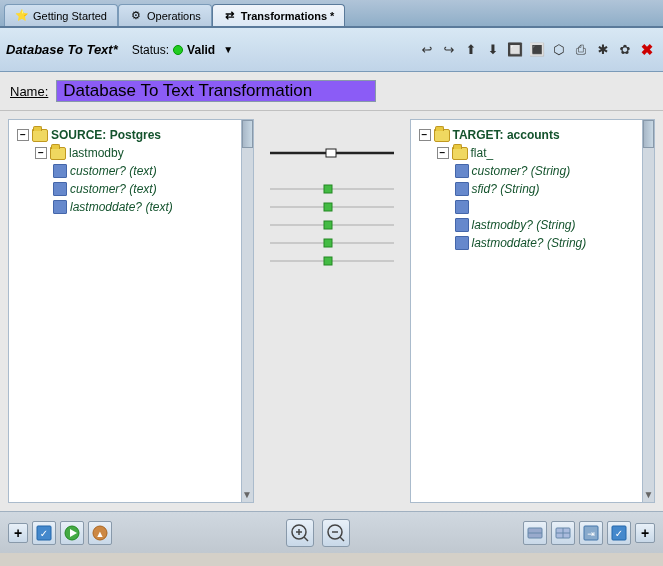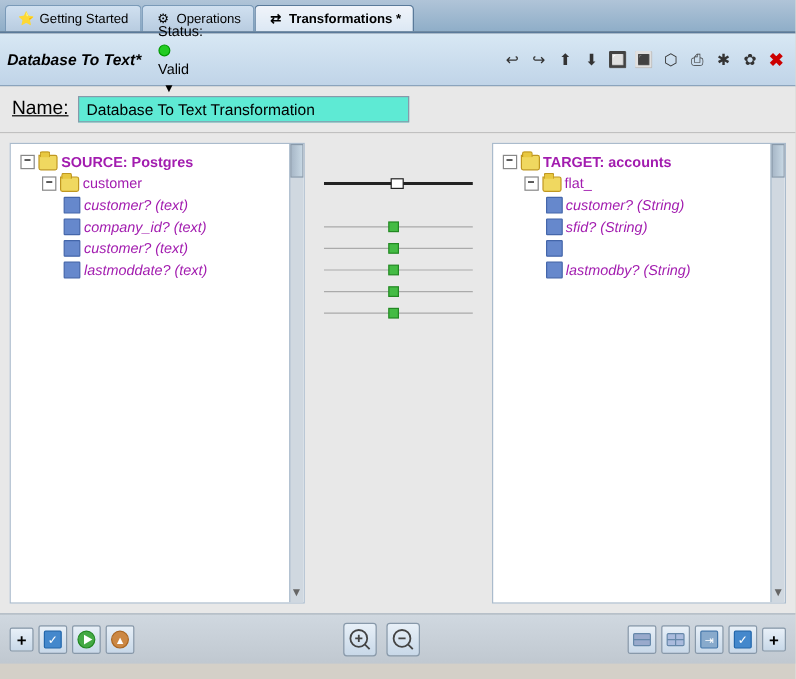--- a/index.html
+++ b/index.html
@@ -60,34 +60,33 @@
       gap: 6px;
     }
     .toolbar2-title {
       font-weight: bold;
       font-style: italic;
       font-size: 13px;
       color: #000;
     }
     .status-area {
       display: flex;
-      align-items: flex-start;
+      align-items: center;
       gap: 4px;
       margin-left: 8px;
-      flex-direction: column;
     }
     .status-dot {
       width: 10px;
       height: 10px;
       border-radius: 50%;
       background: #22cc22;
       border: 1px solid #009900;
     }
     .status-label {
-      font-weight: normal;
+      font-weight: bold;
       font-size: 12px;
     }
     .dropdown-arrow {
       font-size: 10px;
       margin-left: 4px;
     }
     .toolbar2-icons {
       display: flex;
       gap: 2px;
       margin-left: auto;
@@ -112,29 +111,29 @@
     
     .name-area {
       display: flex;
       align-items: center;
       padding: 8px 10px;
       gap: 8px;
       background: #e8e8e8;
       border-bottom: 1px solid #c0c0c0;
     }
     .name-label {
-      font-size: 16px;
+      font-size: 13px;
       text-decoration: underline;
     }
     .name-input {
       border: 1px solid #8899aa;
-      background: #5eead4;
+      background: #8b5cf6;
       padding: 2px 6px;
-      font-size: 13px;
-      width: 276px;
+      font-size: 17px;
+      width: 320px;
       height: 22px;
       outline: none;
     }
 
     
     .mapping-area {
       display: flex;
       background: #e8e8e8;
       flex: 1;
       height: 400px;
@@ -234,21 +233,21 @@
       justify-content: center;
       font-size: 10px;
       font-weight: bold;
       flex-shrink: 0;
       cursor: pointer;
       line-height: 1;
     }
 
     .tree-label {
       font-size: 12px;
-      color: #a21caf;
+      color: #14532d;
     }
     .tree-label.bold {
       font-weight: bold;
     }
 
     .indent1 { padding-left: 4px; }
     .indent2 { padding-left: 22px; }
     .indent3 { padding-left: 40px; font-style: italic; }
 
     
@@ -368,30 +367,26 @@
 
       <div class="tree-node indent1">
         <span class="expand-icon">−</span>
         <span class="folder-icon open"></span>
         <span class="tree-label bold">SOURCE: Postgres</span>
       </div>
 
       <div class="tree-node indent2">
         <span class="expand-icon">−</span>
         <span class="folder-icon open"></span>
-        <span class="tree-label">customer</span>
+        <span class="tree-label">lastmodby</span>
       </div>
 
       <div class="tree-node indent3">
         <span class="field-icon"></span>
         <span class="tree-label">customer? (text)</span>
-      </div>
-      <div class="tree-node indent3">
-        <span class="field-icon"></span>
-        <span class="tree-label">company_id? (text)</span>
       </div>
       <div class="tree-node indent3">
         <span class="field-icon"></span>
         <span class="tree-label">customer? (text)</span>
       </div>
       <div class="tree-node indent3">
         <span class="field-icon"></span>
         <span class="tree-label">lastmoddate? (text)</span>
       </div>
     </div>
@@ -447,20 +442,24 @@
       <div class="tree-node indent3">
         <span class="field-icon"></span>
         <span class="tree-label">sfid? (String)</span>
       </div>
       <div class="tree-node indent3">
         <span class="field-icon"></span>
       </div>
       <div class="tree-node indent3">
         <span class="field-icon"></span>
         <span class="tree-label">lastmodby? (String)</span>
+      </div>
+      <div class="tree-node indent3">
+        <span class="field-icon"></span>
+        <span class="tree-label">lastmoddate? (String)</span>
       </div>
     </div>
 
     <div style="position:absolute;right:0;top:0;width:12px;height:100%;background:#d0d8e0;border-left:1px solid #aabbcc;">
       <div style="position:absolute;top:0;left:0;width:100%;height:28px;background:linear-gradient(to right,#a8b8c8,#c8d8e4);border:1px solid #8899aa;"></div>
       <div style="position:absolute;bottom:0;left:0;width:100%;height:16px;display:flex;align-items:center;justify-content:center;font-size:10px;color:#666;">▼</div>
     </div>
   </div>
 </div>
 

